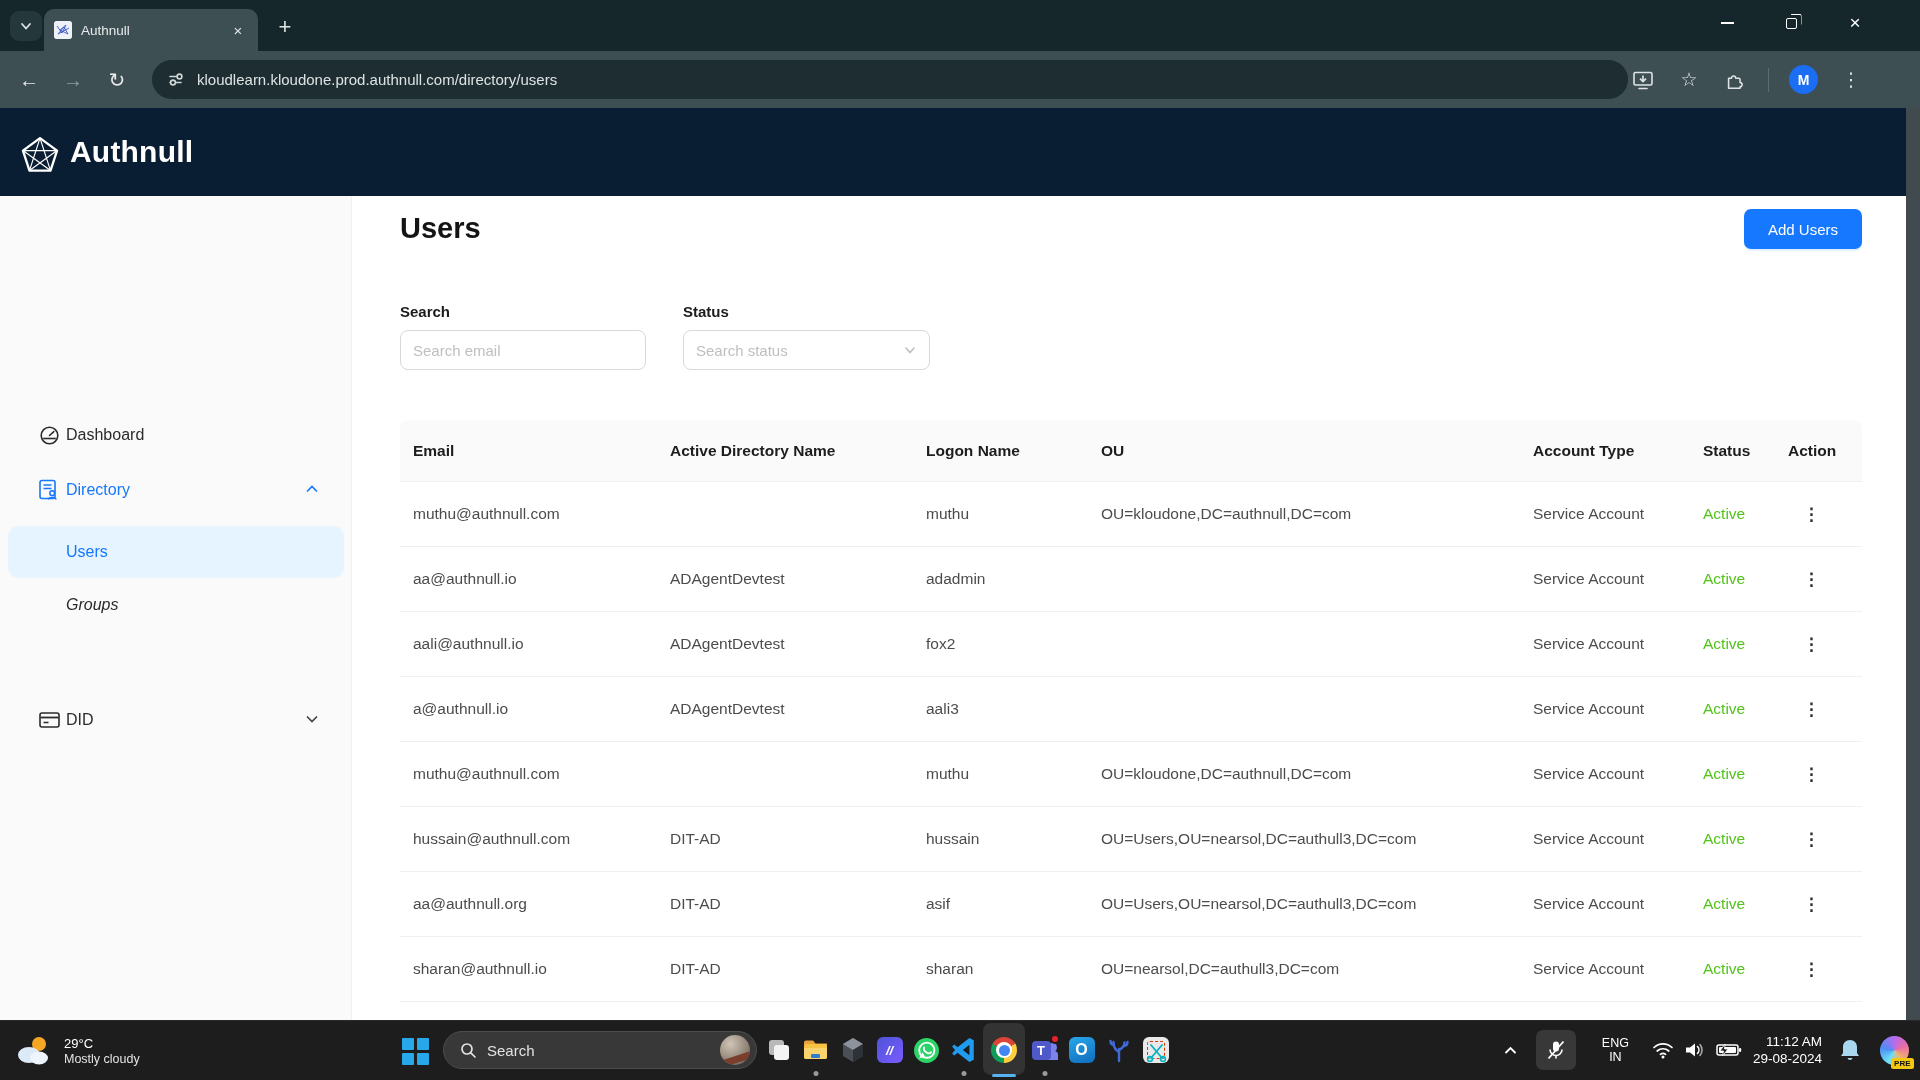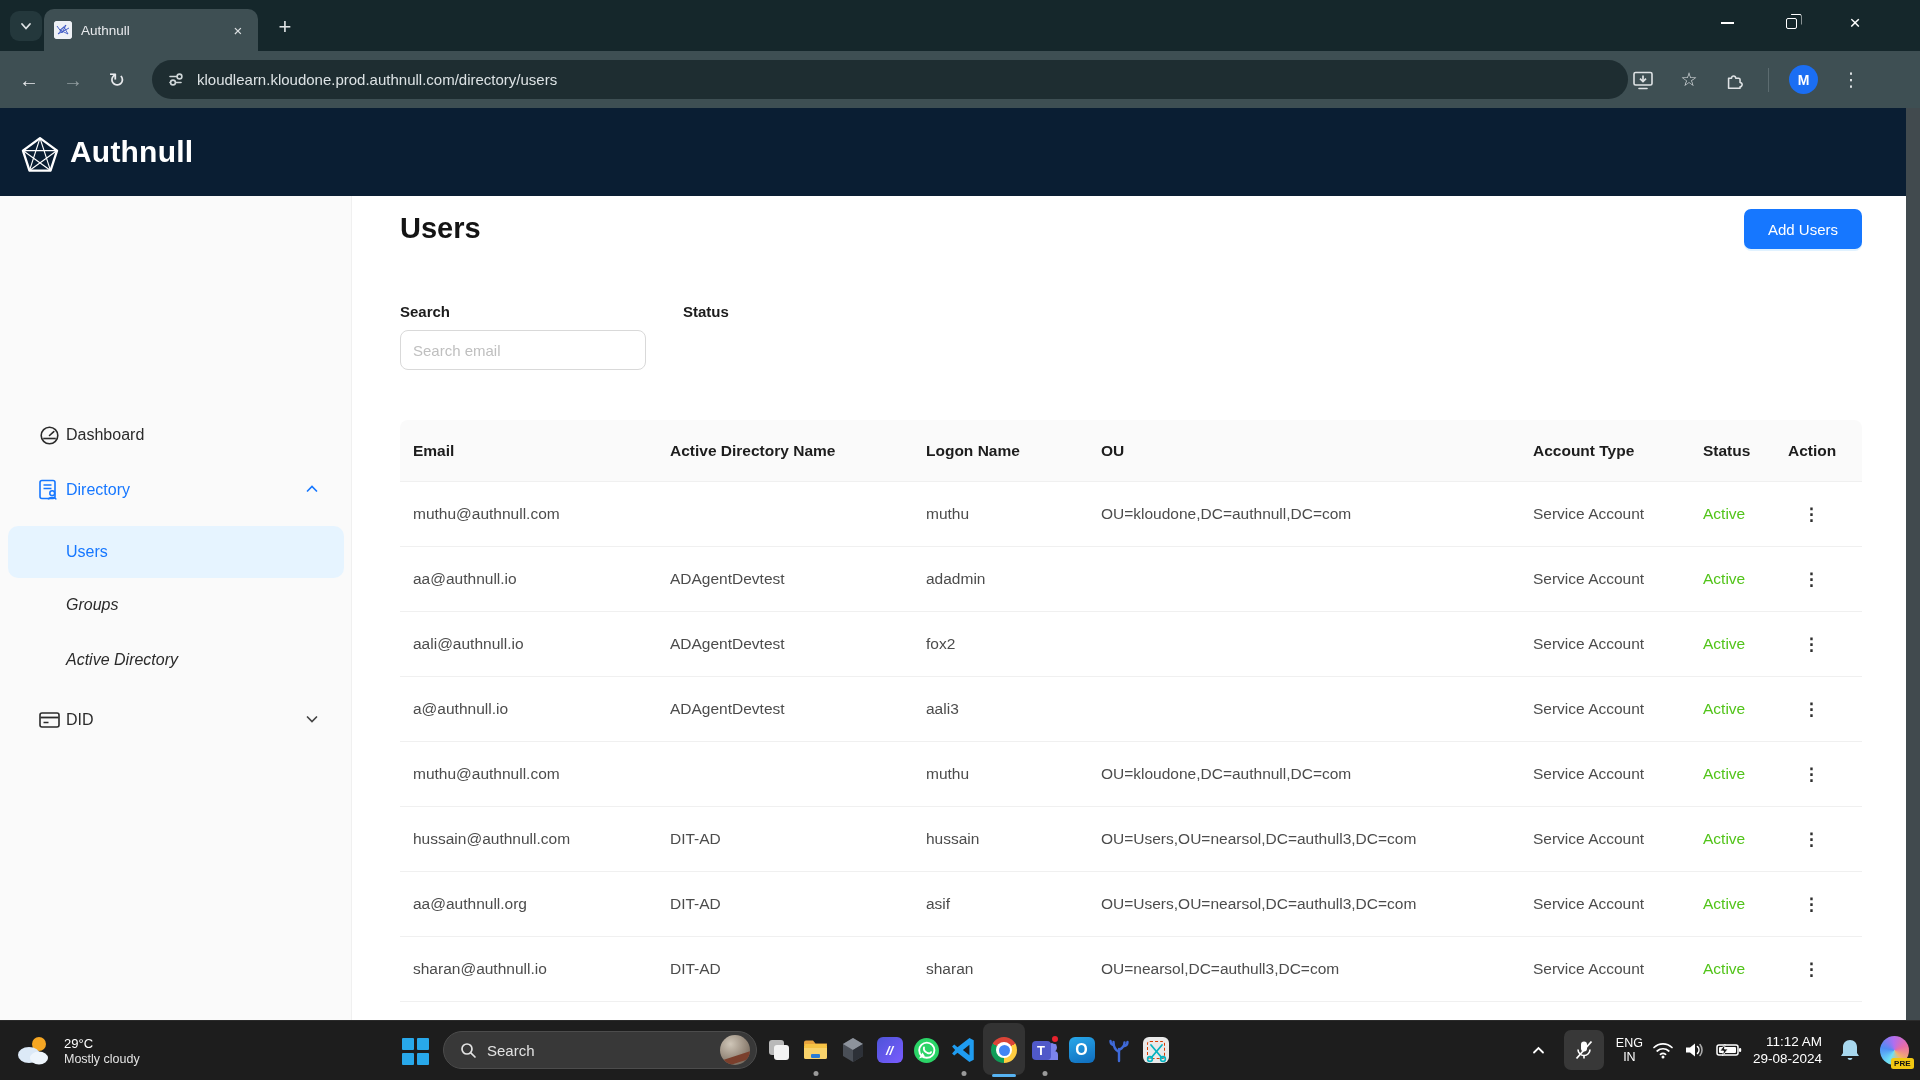--- a/index.html
+++ b/index.html
@@ -213,23 +213,20 @@
     </div>
 
     <div class="sub-pill" style="top:330px;">
       <span class="s-label">Users</span>
     </div>
 
     <div class="sub-item" style="top:387px;">
       <span class="s-label">Groups</span>
     </div>
 
-    <div class="sub-item" style="top:442px;">
-      <span class="s-label">Active Directory</span>
-    </div>
 
     <div class="side-item" style="top:502px;">
       <span class="s-icon">
         <svg width="21" height="20" viewBox="0 0 21 20">
             <rect x="1" y="3" width="19" height="14" rx="2" fill="none" stroke="#2b2b2b" stroke-width="1.6"></rect>
             <line x1="1.5" y1="7.5" x2="19.5" y2="7.5" stroke="#2b2b2b" stroke-width="1.8"></line>
             <line x1="4.5" y1="12.5" x2="9.5" y2="12.5" stroke="#2b2b2b" stroke-width="1.5"></line>
           </svg>
       </span>
       <span class="s-label">DID</span>
@@ -243,20 +240,26 @@
   </div>
 
   <div class="content">
     <div class="page-title">Users</div>
     <button class="add-btn">Add Users</button>
 
     <div class="filter-label" style="left:48px;">Search</div>
     <input class="search-input" type="text" placeholder="Search email" style="">
 
     <div class="filter-label" style="left:331px;">Status</div>
+    <div class="status-select">
+      <span class="status-placeholder">Search status</span>
+      <svg width="14" height="14" viewBox="0 0 14 14">
+          <polyline points="3,5 7,9.5 11,5" fill="none" stroke="#bfbfbf" stroke-width="1.6" stroke-linecap="round"></polyline>
+        </svg>
+    </div>
 
     <div class="table">
       <div class="thead">
         <div class="tcell">Email</div>
         <div class="tcell">Active Directory Name</div>
         <div class="tcell">Logon Name</div>
         <div class="tcell">OU</div>
         <div class="tcell">Account Type</div>
         <div class="tcell">Status</div>
         <div class="tcell">Action</div>
@@ -458,21 +461,21 @@
         </svg>
     </div>
     <div class="mic-box" style="margin:0 8px;">
       <svg width="22" height="22" viewBox="0 0 22 22">
           <rect x="8" y="2.5" width="6" height="10" rx="3" fill="#fff"></rect>
           <path d="M5 10.5a6 6 0 0 0 12 0" fill="none" stroke="#fff" stroke-width="1.6"></path>
           <line x1="11" y1="16.5" x2="11" y2="19.5" stroke="#fff" stroke-width="1.6"></line>
           <line x1="3.5" y1="19.5" x2="18.5" y2="2.5" stroke="#fff" stroke-width="1.8"></line>
         </svg>
     </div>
-    <div class="lang" style="margin:0 4px;">
+    <div class="lang" style="margin:0 18px;">
       <div>ENG</div>
       <div>IN</div>
     </div>
     <div class="tray-ic" style="width:32px;">
       <svg width="22" height="18" viewBox="0 0 22 18">
           <g fill="none" stroke="#fff" stroke-width="1.7" stroke-linecap="round">
             <path d="M2 6.5a13 13 0 0 1 18 0"></path>
             <path d="M5.2 10a8.6 8.6 0 0 1 11.6 0"></path>
             <path d="M8.4 13.3a4.2 4.2 0 0 1 5.2 0"></path>
           </g>

